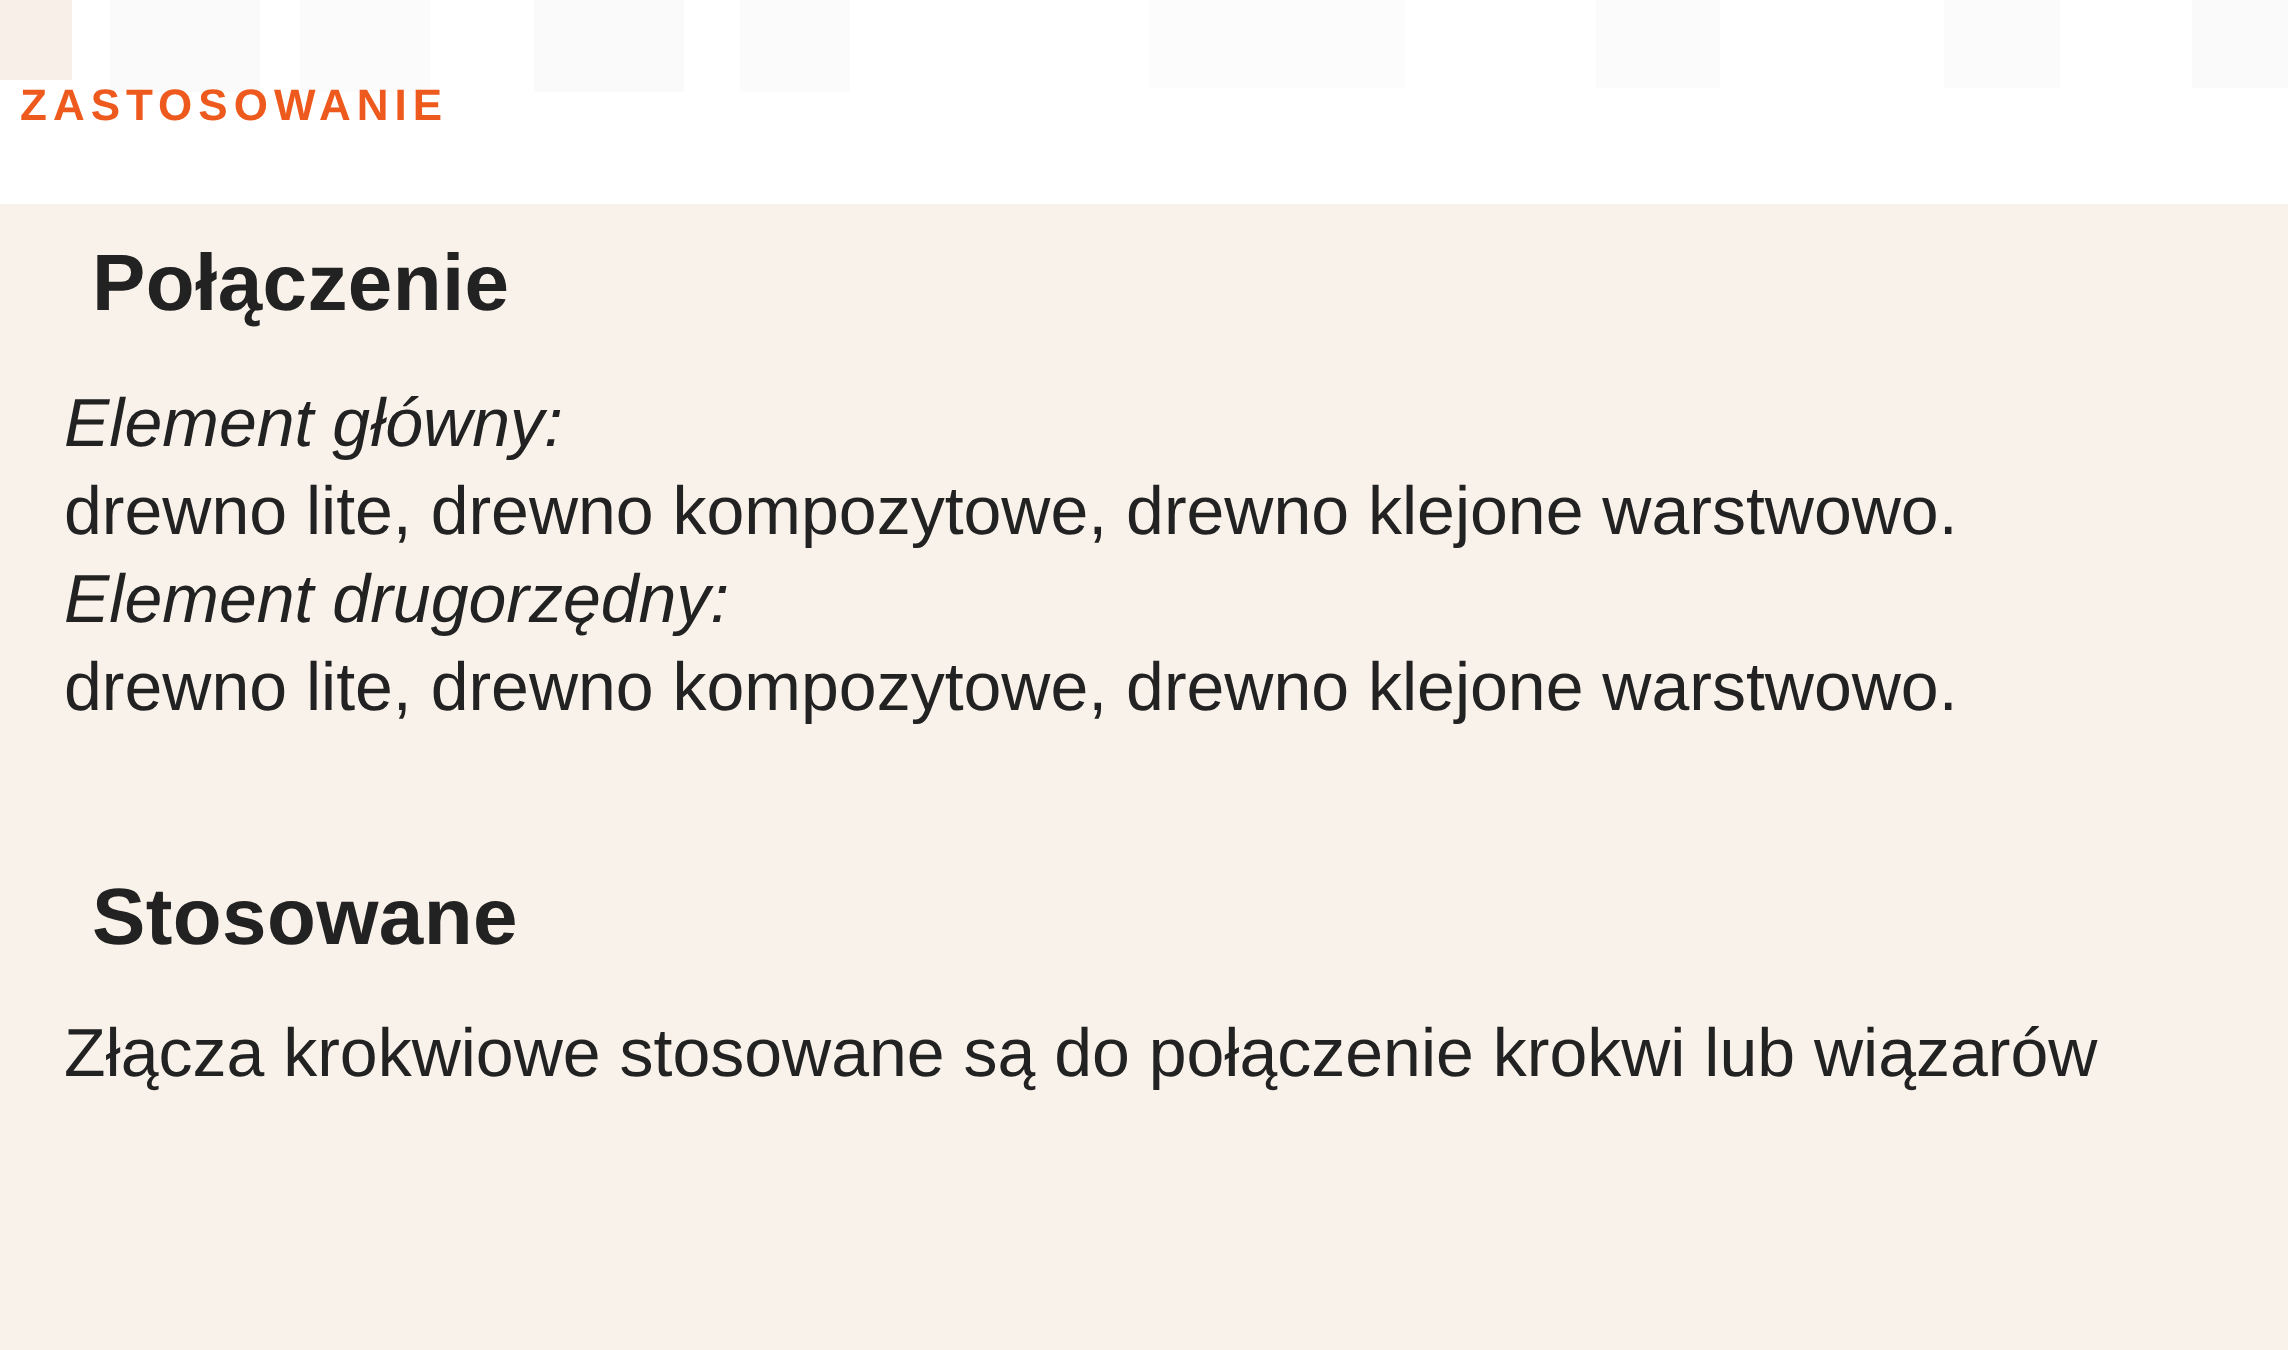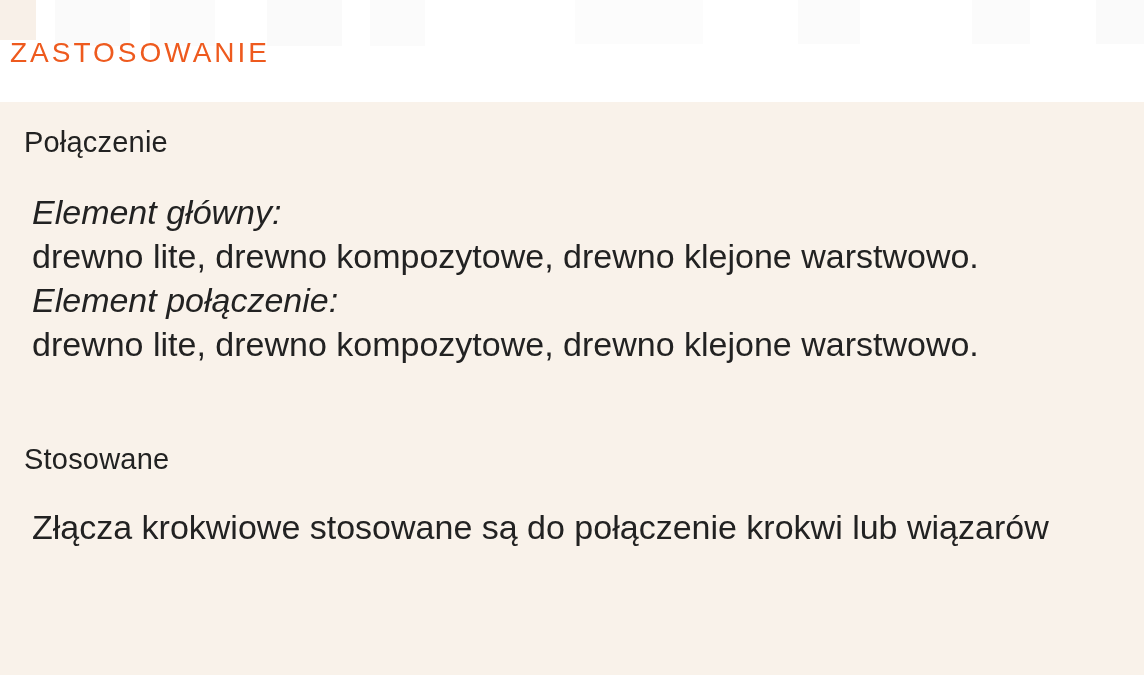--- a/index.html
+++ b/index.html
@@ -26,31 +26,31 @@
   .blk.b2{left:150px;width:65px;background:#fbfbfb;}
   .blk.b3{left:267px;width:75px;background:#fafafa;}
   .blk.b4{left:370px;width:55px;background:#fbfbfb;}
   .blk.b5{left:575px;width:128px;height:44px;background:#fcfcfc;}
   .blk.b6{left:798px;width:62px;height:44px;background:#fbfbfb;}
   .blk.b7{left:972px;width:58px;height:44px;background:#fbfbfb;}
   .blk.b8{left:1096px;width:48px;height:44px;background:#fafafa;}
 
   .section-title{
     position:absolute;left:10px;top:37px;
-    font-size:28px;line-height:32px;font-weight:400;
+    font-size:22px;line-height:32px;font-weight:700;
     letter-spacing:3px;
     color:var(--accent-orange,#ee5a1e);
   }
   .content-bg{
     position:absolute;left:0;right:0;top:102px;bottom:0;
     background:var(--section-background,#f9f2ea);
   }
   .sub-heading{
-    position:absolute;left:24px;
-    font-size:29px;line-height:36px;font-weight:400;
+    position:absolute;left:46px;
+    font-size:40px;line-height:36px;font-weight:700;
     color:var(--text,#222222);
     letter-spacing:0.2px;
   }
   .h-connection{top:124px;}
   .h-usage{top:441px;}
   .text-block{
     position:absolute;left:32px;right:40px;
     font-size:34px;line-height:44px;font-weight:400;
     color:var(--text,#222222);
   }
@@ -78,21 +78,21 @@
 
   <h2 class="section-title">ZASTOSOWANIE</h2>
 
   <div class="content-bg"></div>
 
   <h3 class="sub-heading h-connection">Połączenie</h3>
 
   <div class="text-block t-connection">
     <div class="line italic">Element główny:</div>
     <div class="line">drewno lite, drewno kompozytowe, drewno klejone warstwowo.</div>
-    <div class="line italic">Element połączenie:</div>
+    <div class="line italic">Element drugorzędny:</div>
     <div class="line">drewno lite, drewno kompozytowe, drewno klejone warstwowo.</div>
   </div>
 
   <h3 class="sub-heading h-usage">Stosowane</h3>
 
   <div class="text-block t-usage">
     <div class="line">Złącza krokwiowe stosowane są do połączenie krokwi lub wiązarów</div>
   </div>
 
 </div>

